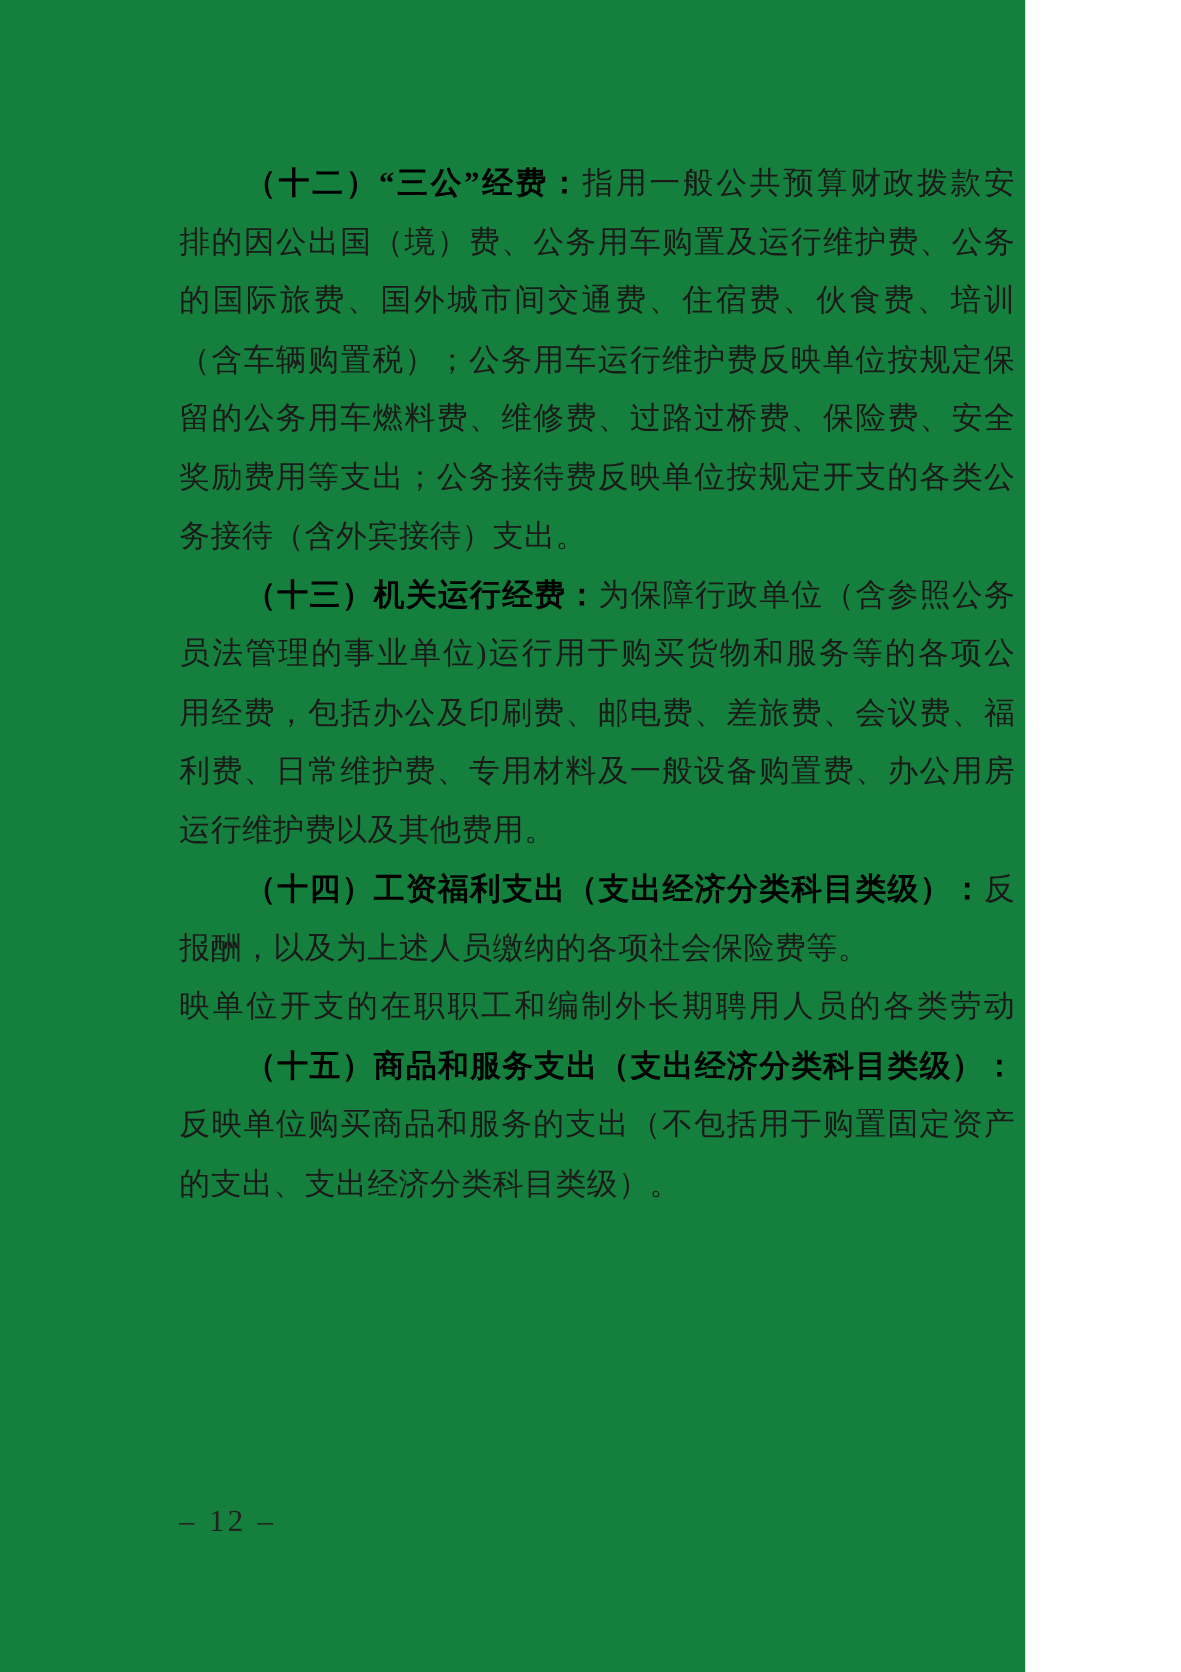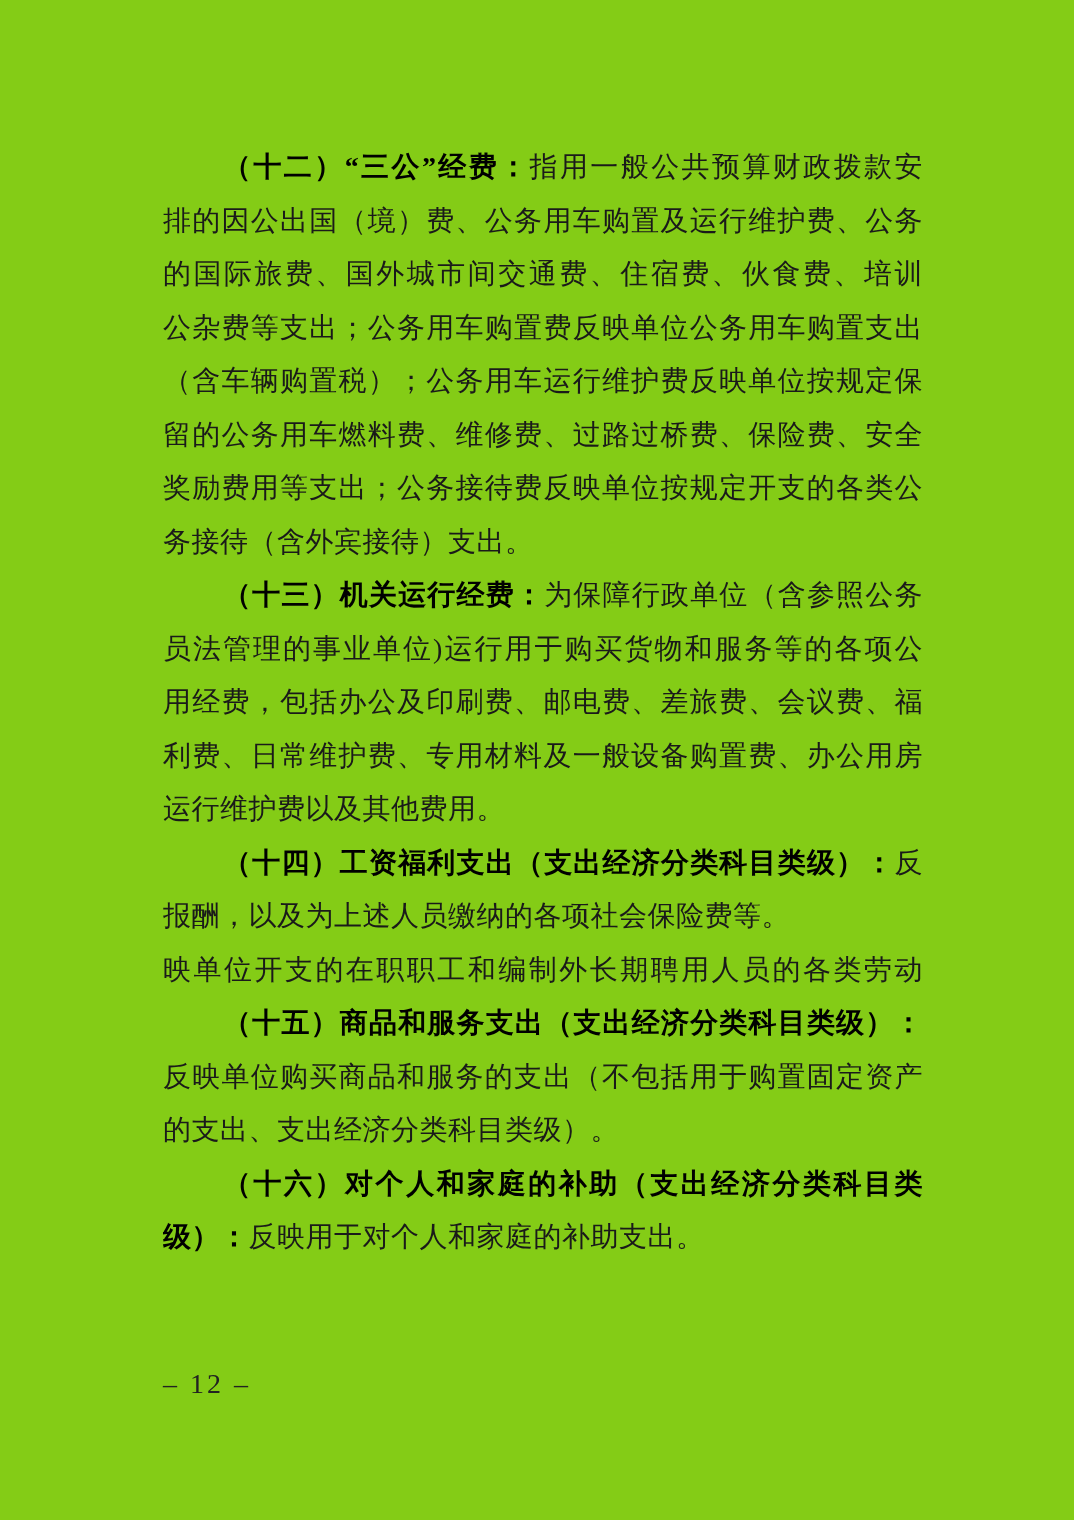--- a/index.html
+++ b/index.html
@@ -2,23 +2,23 @@
 <html><head>
 <meta charset="utf-8">
 <style>
   html, body {
     margin: 0;
     padding: 0;
     background: #ffffff;
   }
   .page {
     position: relative;
-    width: 1074px;
+    width: 932px;
     height: 1520px;
-    background: #84cc16;
+    background: #15803d;
     overflow: hidden;
     font-family: "Liberation Serif", "DejaVu Serif", serif;
     color: #1a1a1a;
   }
   .text-block {
     position: absolute;
     left: 163px;
     top: 140px;
     width: 760px;
   }
@@ -62,21 +62,20 @@
 </style>
 </head>
 <body>
 
 <div class="page">
   <div class="text-block">
       <div class="paragraph">
         <div class="line indent fill"><span class="seg bold">（十二）“三公”经费：</span><span class="seg">指用一般公共预算财政拨款安</span></div>
         <div class="line fill"><span class="seg">排的因公出国（境）费、公务用车购置及运行维护费、公务</span></div>
         <div class="line fill"><span class="seg">的国际旅费、国外城市间交通费、住宿费、伙食费、培训费、</span></div>
-        <div class="line fill"><span class="seg">公杂费等支出；公务用车购置费反映单位公务用车购置支出</span></div>
         <div class="line fill"><span class="seg">（含车辆购置税）；公务用车运行维护费反映单位按规定保</span></div>
         <div class="line fill"><span class="seg">留的公务用车燃料费、维修费、过路过桥费、保险费、安全</span></div>
         <div class="line fill"><span class="seg">奖励费用等支出；公务接待费反映单位按规定开支的各类公</span></div>
         <div class="line"><span class="seg">务接待（含外宾接待）支出。</span></div>
       </div>
       <div class="paragraph">
         <div class="line indent fill"><span class="seg bold">（十三）机关运行经费：</span><span class="seg">为保障行政单位（含参照公务</span></div>
         <div class="line fill"><span class="seg">员法管理的事业单位)运行用于购买货物和服务等的各项公</span></div>
         <div class="line fill"><span class="seg">用经费，包括办公及印刷费、邮电费、差旅费、会议费、福</span></div>
         <div class="line fill"><span class="seg">利费、日常维护费、专用材料及一般设备购置费、办公用房</span></div>
@@ -85,19 +84,15 @@
       <div class="paragraph">
         <div class="line indent fill"><span class="seg bold">（十四）工资福利支出（支出经济分类科目类级）：</span><span class="seg">反</span></div>
         <div class="line"><span class="seg">报酬，以及为上述人员缴纳的各项社会保险费等。</span></div>
         <div class="line fill"><span class="seg">映单位开支的在职职工和编制外长期聘用人员的各类劳动</span></div>
       </div>
       <div class="paragraph">
         <div class="line indent fill"><span class="seg bold">（十五）商品和服务支出（支出经济分类科目类级）：</span></div>
         <div class="line fill"><span class="seg">反映单位购买商品和服务的支出（不包括用于购置固定资产</span></div>
         <div class="line"><span class="seg">的支出、支出经济分类科目类级）。</span></div>
       </div>
-      <div class="paragraph">
-        <div class="line indent fill"><span class="seg bold">（十六）对个人和家庭的补助（支出经济分类科目类</span></div>
-        <div class="line"><span class="seg bold">级）：</span><span class="seg">反映用于对个人和家庭的补助支出。</span></div>
-      </div>
     </div>
   <div class="page-number">– 12 –</div>
 </div>
 
 </body></html>

